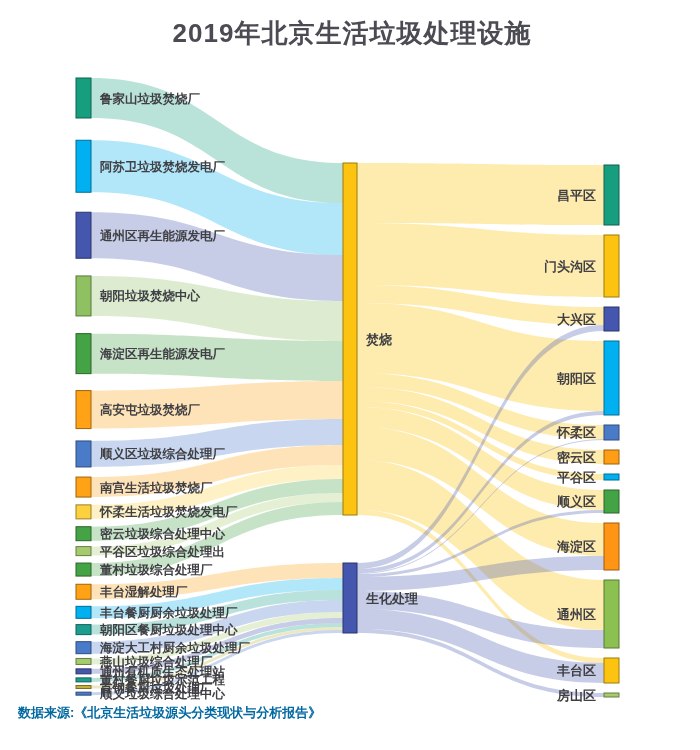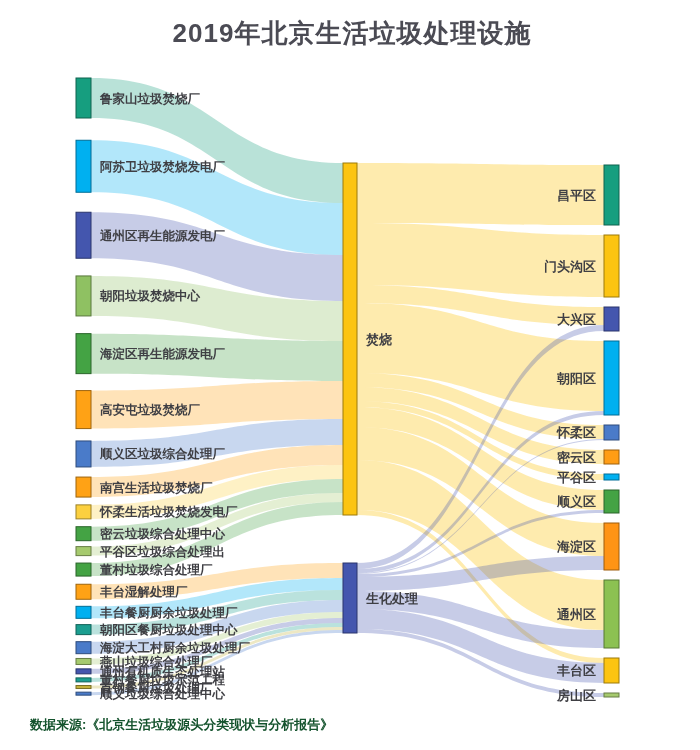--- a/index.html
+++ b/index.html
@@ -5,22 +5,22 @@
   html,body{margin:0;padding:0;background:#ffffff;}
   .canvas{
     position:relative;width:700px;height:750px;background:#ffffff;overflow:hidden;
     font-family:"Liberation Sans","DejaVu Sans",sans-serif;
   }
   .chart-title{
     position:absolute;top:14px;left:0;width:100%;text-align:center;
     font-size:26px;font-weight:700;color:#4b4b54;letter-spacing:1px;margin:2px;
   }
   .source-note{
-    position:absolute;left:18px;top:704px;margin:12px;
-    font-size:13px;font-weight:700;color:#14532d;
+    position:absolute;left:18px;top:704px;margin:0;
+    font-size:13px;font-weight:700;color:#0369a1;
   }
   svg{position:absolute;left:0;top:0;}
   svg text{font-family:"Liberation Sans","DejaVu Sans",sans-serif;}
 </style>
 </head>
 <body>
 
 <div class="canvas">
   <svg id="sankey" width="700" height="750" viewBox="0 0 700 750">
       <path d="M91,78 C217,78 217,163 343,163 L343,203 C217,203 217,118 91,118 Z" fill="#169e7f" fill-opacity="0.3"></path>

